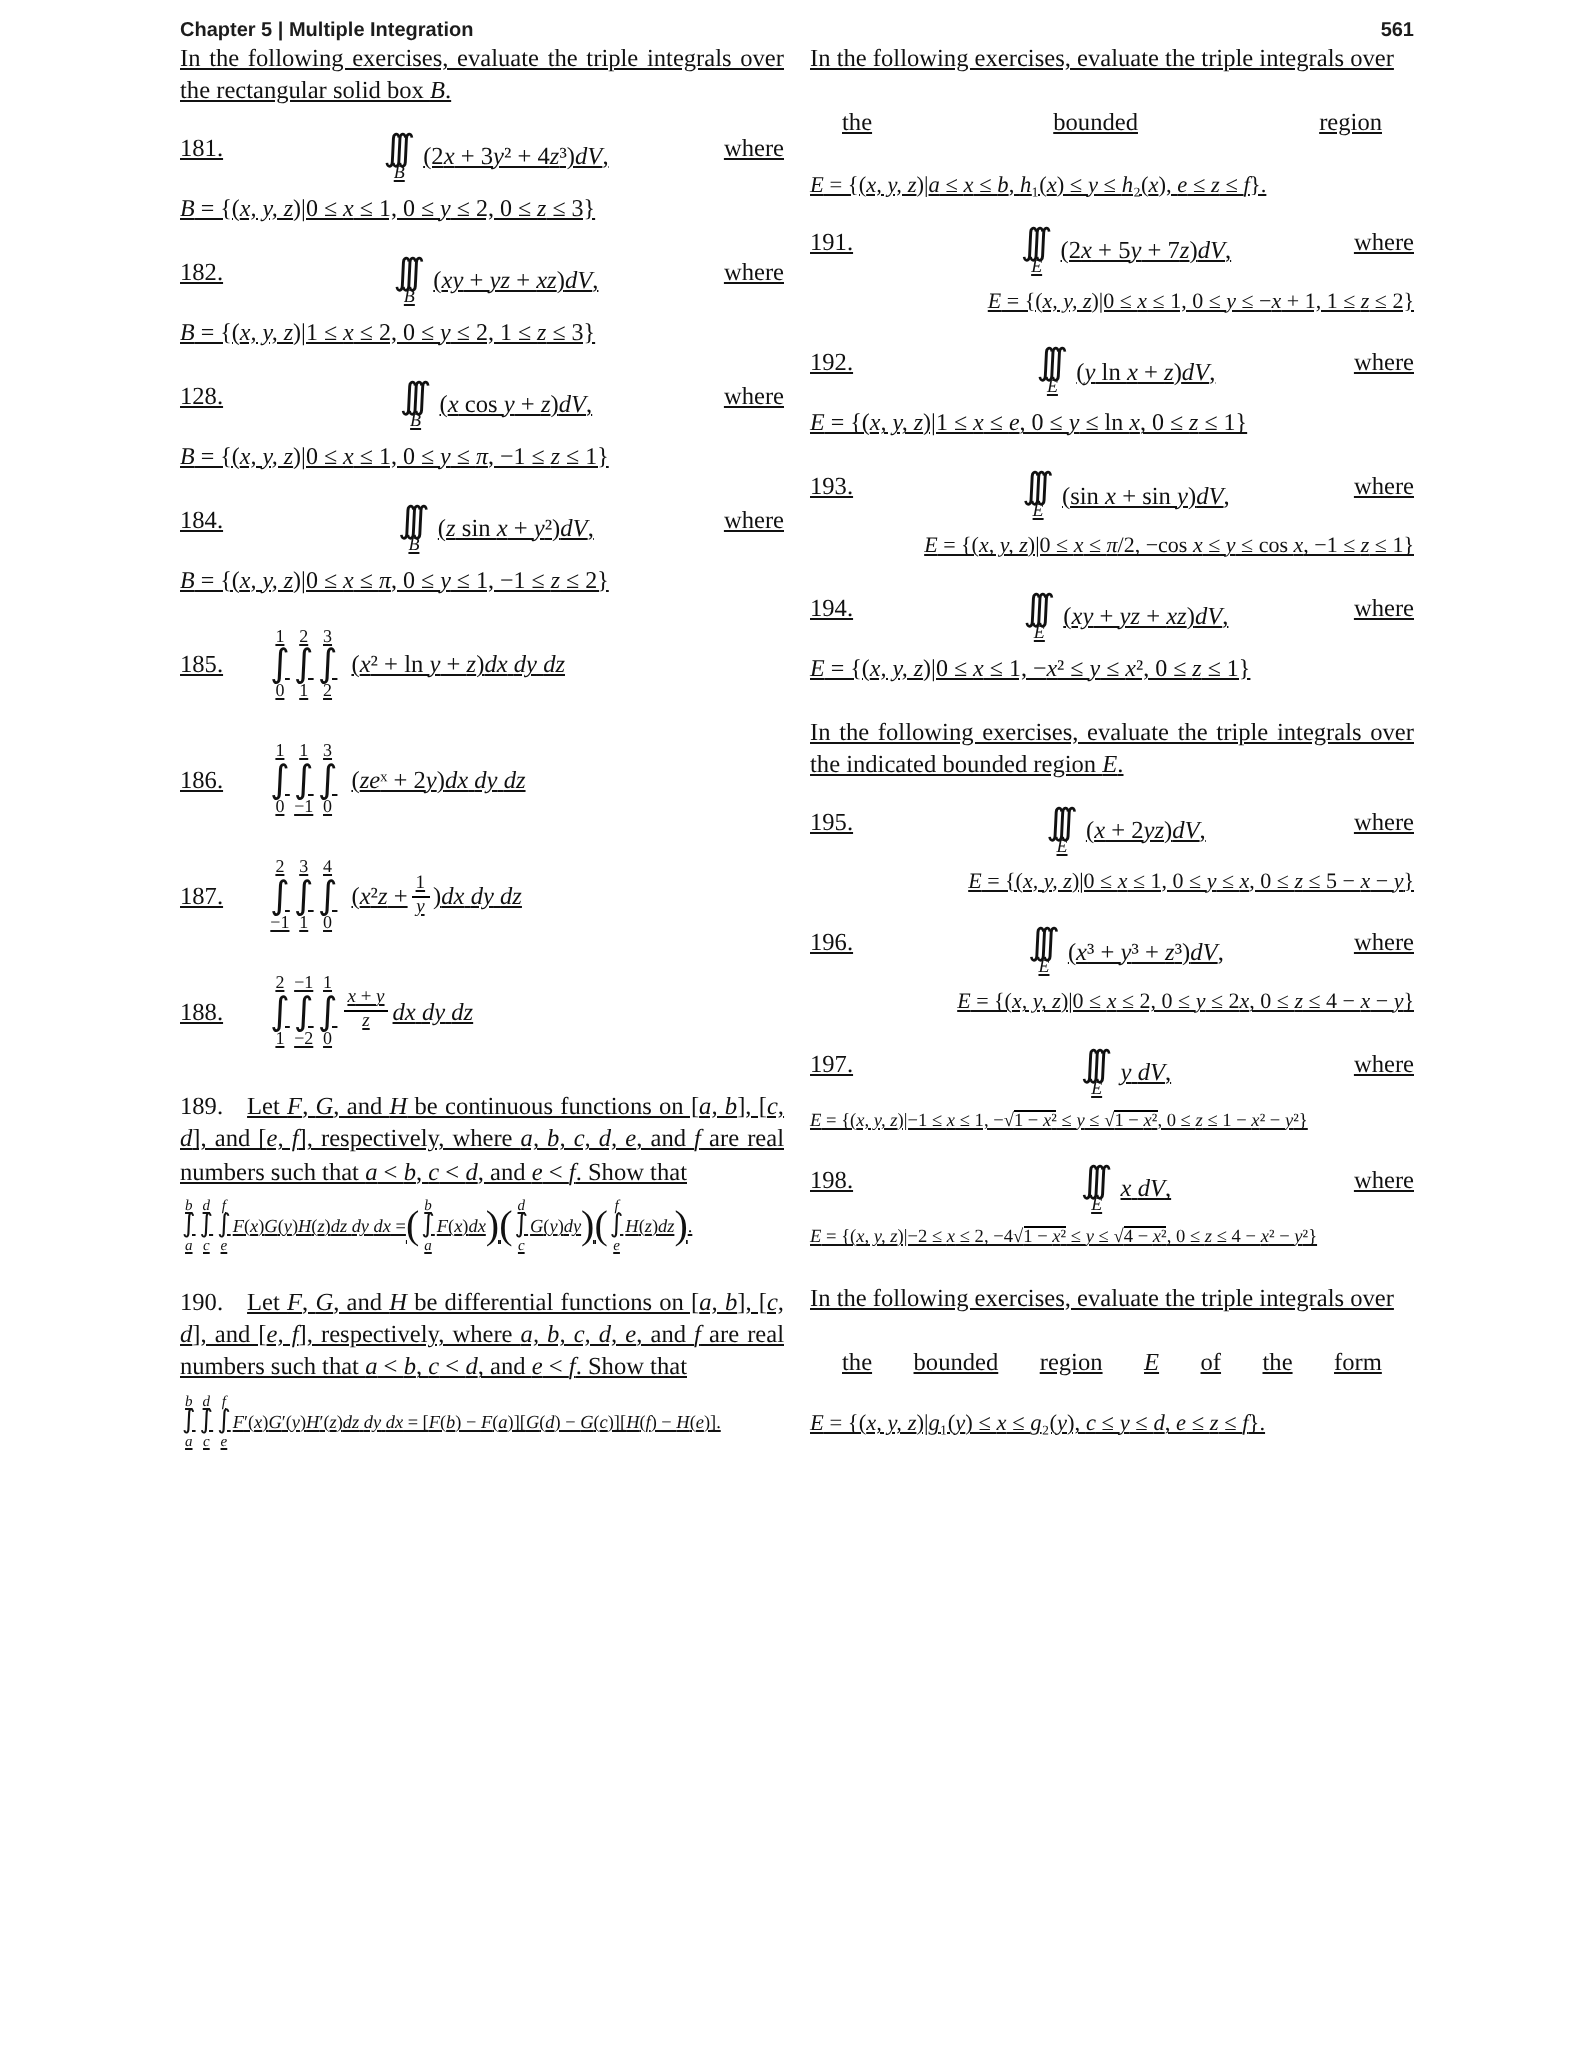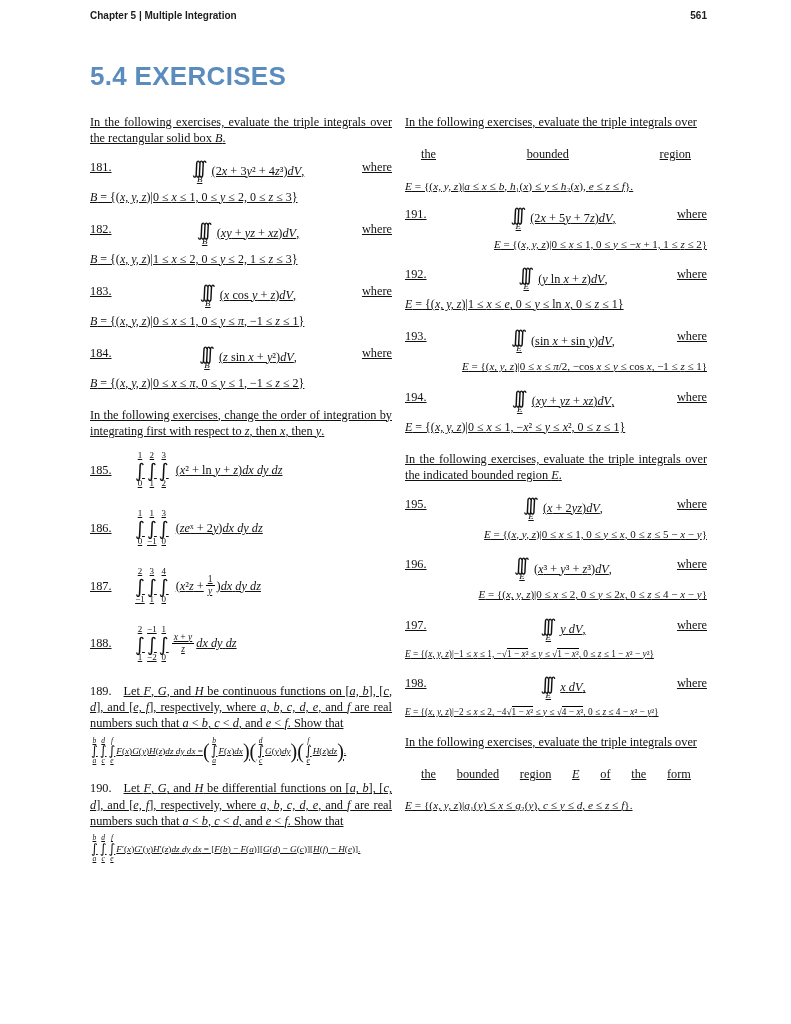--- a/index.html
+++ b/index.html
@@ -56,21 +56,20 @@
 </head>
 <body>
 
 <div class="page">
 
   <div class="hdr">
     <span>Chapter 5 | Multiple Integration</span>
     <span>561</span>
   </div>
 
-  <h1 class="title">5.4 EXERCISES</h1>
 
   <div class="cols">
 
     <div class="col">
 
       <p class="para"><span>In the following exercises, evaluate the triple integrals over the rectangular solid box </span><span class="mi">B</span><span>.</span></p>
 
       <div class="ex">
         <div class="exrow">
           <span class="num">181.</span>
@@ -96,21 +95,21 @@
             </span>
             <span class="mexpr"><span>(</span><span class="mi">xy</span><span> + </span><span class="mi">yz</span><span> + </span><span class="mi">xz</span><span>)</span><span class="mi">dV</span><span>,</span></span>
           </span>
           <span class="where">where</span>
         </div>
         <div class="constraint"><span class="mi">B</span><span> = {(</span><span class="mi">x, y, z</span><span>)|1 ≤ </span><span class="mi">x</span><span> ≤ 2, 0 ≤ </span><span class="mi">y</span><span> ≤ 2, 1 ≤ </span><span class="mi">z</span><span> ≤ 3}</span></div>
       </div>
 
       <div class="ex">
         <div class="exrow">
-          <span class="num">183.</span>
+          <span class="num">128.</span>
           <span class="center">
             <span class="tintwrap">
               <span class="tint">∫∫∫</span>
               <span class="isub">B</span>
             </span>
             <span class="mexpr"><span>(</span><span class="mi">x</span><span> cos </span><span class="mi">y</span><span> + </span><span class="mi">z</span><span>)</span><span class="mi">dV</span><span>,</span></span>
           </span>
           <span class="where">where</span>
         </div>
         <div class="constraint"><span class="mi">B</span><span> = {(</span><span class="mi">x, y, z</span><span>)|0 ≤ </span><span class="mi">x</span><span> ≤ 1, 0 ≤ </span><span class="mi">y</span><span> ≤ </span><span class="mi">π</span><span>, −1 ≤ </span><span class="mi">z</span><span> ≤ 1}</span></div>
@@ -124,21 +123,20 @@
               <span class="tint">∫∫∫</span>
               <span class="isub">B</span>
             </span>
             <span class="mexpr"><span>(</span><span class="mi">z</span><span> sin </span><span class="mi">x</span><span> + </span><span class="mi">y</span><span>²)</span><span class="mi">dV</span><span>,</span></span>
           </span>
           <span class="where">where</span>
         </div>
         <div class="constraint"><span class="mi">B</span><span> = {(</span><span class="mi">x, y, z</span><span>)|0 ≤ </span><span class="mi">x</span><span> ≤ </span><span class="mi">π</span><span>, 0 ≤ </span><span class="mi">y</span><span> ≤ 1, −1 ≤ </span><span class="mi">z</span><span> ≤ 2}</span></div>
       </div>
 
-      <p class="para"><span>In the following exercises, change the order of integration by integrating first with respect to </span><span class="mi">z</span><span>, then </span><span class="mi">x</span><span>, then </span><span class="mi">y</span><span>.</span></p>
 
       <div class="ex-i">
         <div class="exrow-i">
           <span class="num">185.</span>
           <span class="ilim">
               <span class="u">1</span>
               <span class="isign">∫</span>
               <span class="l">0</span>
             </span>
           <span class="ilim">

